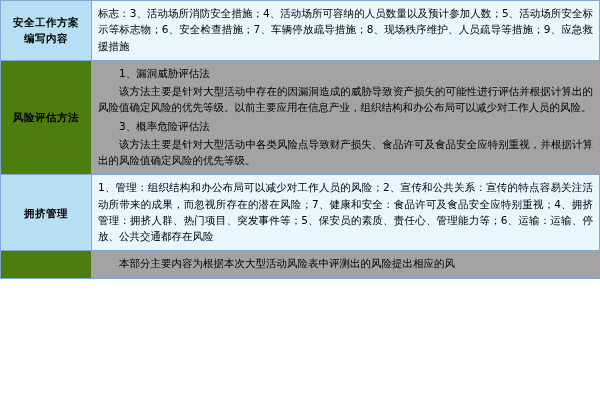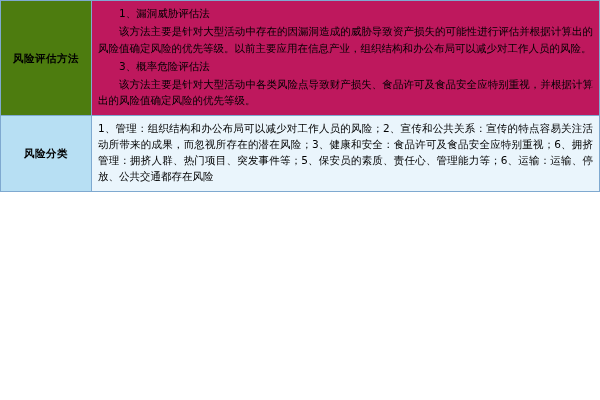--- a/index.html
+++ b/index.html
@@ -28,21 +28,21 @@
   }
   td.label-cell {
     width: 78px;
     background: #b7dff3;
     text-align: center;
     font-weight: bold;
     letter-spacing: 0.5px;
     color: #000000;
   }
   td.body-cell {
-    background: #be185d;
+    background: #a3a3a3;
     text-align: justify;
     vertical-align: top;
   }
   .para {
     margin: 0 0 2px 0;
     text-align: justify;
   }
   .para.indent {
     text-indent: 2em;
   }
@@ -54,33 +54,50 @@
   }
   .label-line {
     display: block;
   }
 </style>
 </head>
 <body>
 
 <table class="doc-table">
   <tbody>
+    <tr class="row-a">
+      <td class="label-cell">
+        <span class="label-line">安全工作方案</span>
+        <span class="label-line">编写内容</span>
+      </td>
+      <td class="body-cell">
+        <p class="para">标志：3、活动场所消防安全措施；4、活动场所可容纳的人员数量以及预计参加人数；5、活动场所安全标示等标志物；6、安全检查措施；7、车辆停放疏导措施；8、现场秩序维护、人员疏导等措施；9、应急救援措施</p>
+      </td>
+    </tr>
     <tr class="row-b">
       <td class="label-cell">
         <span class="label-line">风险评估方法</span>
       </td>
       <td class="body-cell">
         <p class="para indent">1、漏洞威胁评估法</p>
         <p class="para indent">该方法主要是针对大型活动中存在的因漏洞造成的威胁导致资产损失的可能性进行评估并根据计算出的风险值确定风险的优先等级。以前主要应用在信息产业，组织结构和办公布局可以减少对工作人员的风险。</p>
         <p class="para indent">3、概率危险评估法</p>
         <p class="para indent">该方法主要是针对大型活动中各类风险点导致财产损失、食品许可及食品安全应特别重视，并根据计算出的风险值确定风险的优先等级。</p>
       </td>
     </tr>
     <tr class="row-a">
       <td class="label-cell">
-        <span class="label-line">风险分类</span>
+        <span class="label-line">拥挤管理</span>
       </td>
       <td class="body-cell">
-        <p class="para">1、管理：组织结构和办公布局可以减少对工作人员的风险；2、宣传和公共关系：宣传的特点容易关注活动所带来的成果，而忽视所存在的潜在风险；3、健康和安全：食品许可及食品安全应特别重视；6、拥挤管理：拥挤人群、热门项目、突发事件等；5、保安员的素质、责任心、管理能力等；6、运输：运输、停放、公共交通都存在风险</p>
+        <p class="para">1、管理：组织结构和办公布局可以减少对工作人员的风险；2、宣传和公共关系：宣传的特点容易关注活动所带来的成果，而忽视所存在的潜在风险；7、健康和安全：食品许可及食品安全应特别重视；4、拥挤管理：拥挤人群、热门项目、突发事件等；5、保安员的素质、责任心、管理能力等；6、运输：运输、停放、公共交通都存在风险</p>
+      </td>
+    </tr>
+    <tr class="row-b">
+      <td class="label-cell">
+        <span class="label-line"></span>
+      </td>
+      <td class="body-cell">
+        <p class="para indent">本部分主要内容为根据本次大型活动风险表中评测出的风险提出相应的风</p>
       </td>
     </tr>
   </tbody>
 </table>
 
 </body></html>

